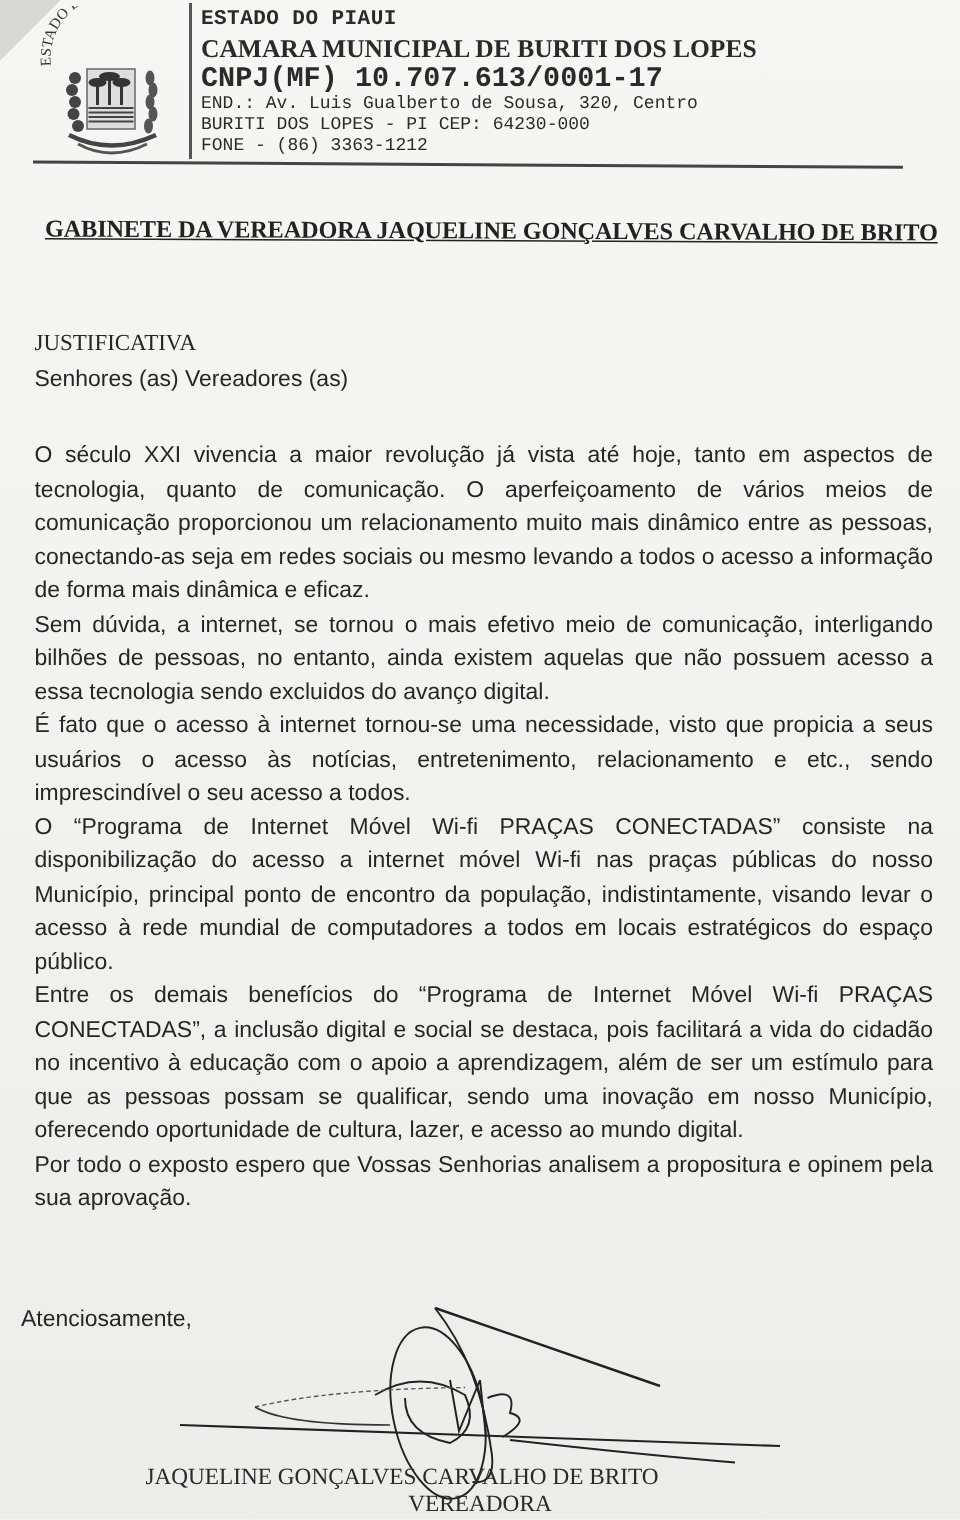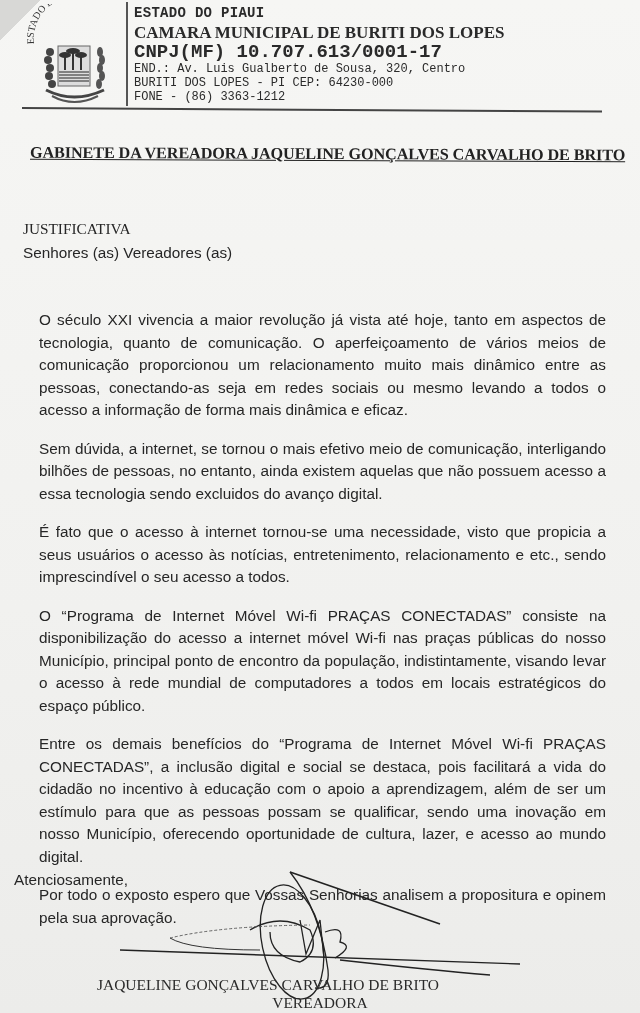--- a/index.html
+++ b/index.html
@@ -18,21 +18,21 @@
   .hdr .l1 { font-size:14px; font-weight:bold; letter-spacing:0.3px; line-height:18px; }
   .hdr .l2 { font-size:17px; font-weight:bold; line-height:21px;font-family:Liberation Serif, serif; }
   .hdr .l3 { font-size:19px; font-weight:bold; line-height:19px; }
   .hdr .l4 { font-size:12px; line-height:14px; }
   .title { position:absolute; left:30px; top:145px; font-family:"Liberation Serif", serif; font-weight:bold;
     font-size:16.2px; text-decoration:underline; color:#222; letter-spacing:-0.1px; transform:rotate(0.25deg); }
   .body-text { position:absolute; left:23px; width:599px; font-size:15.3px; line-height:22.5px; color:#262626; }
   .just { top:218px;font-family:Liberation Serif, serif; }
   .salut { top:242px; }
   .para { text-align:justify; }
-  .para p { margin:16px; text-indent:0; }
+  .para p { margin:0; text-indent:0; }
   .p-main { top:293px; }
   .indent { text-indent:50px; }
   .closing { position:absolute; left:14px; top:833px; font-size:15.3px; color:#262626;margin-top:38px; }
   .sig { position:absolute; left:110px; top:860px; width:420px; height:140px; }
   .sig-name { position:absolute; left:0; width:536px; top:976px; text-align:center; font-family:"Liberation Serif", serif; font-size:15.5px; color:#2a2a2a; }
   .sig-role { position:absolute; left:0; width:640px; top:994px; text-align:center; font-family:"Liberation Serif", serif; font-size:15.5px; color:#2a2a2a; }
 </style>
 </head>
 <body>
 

